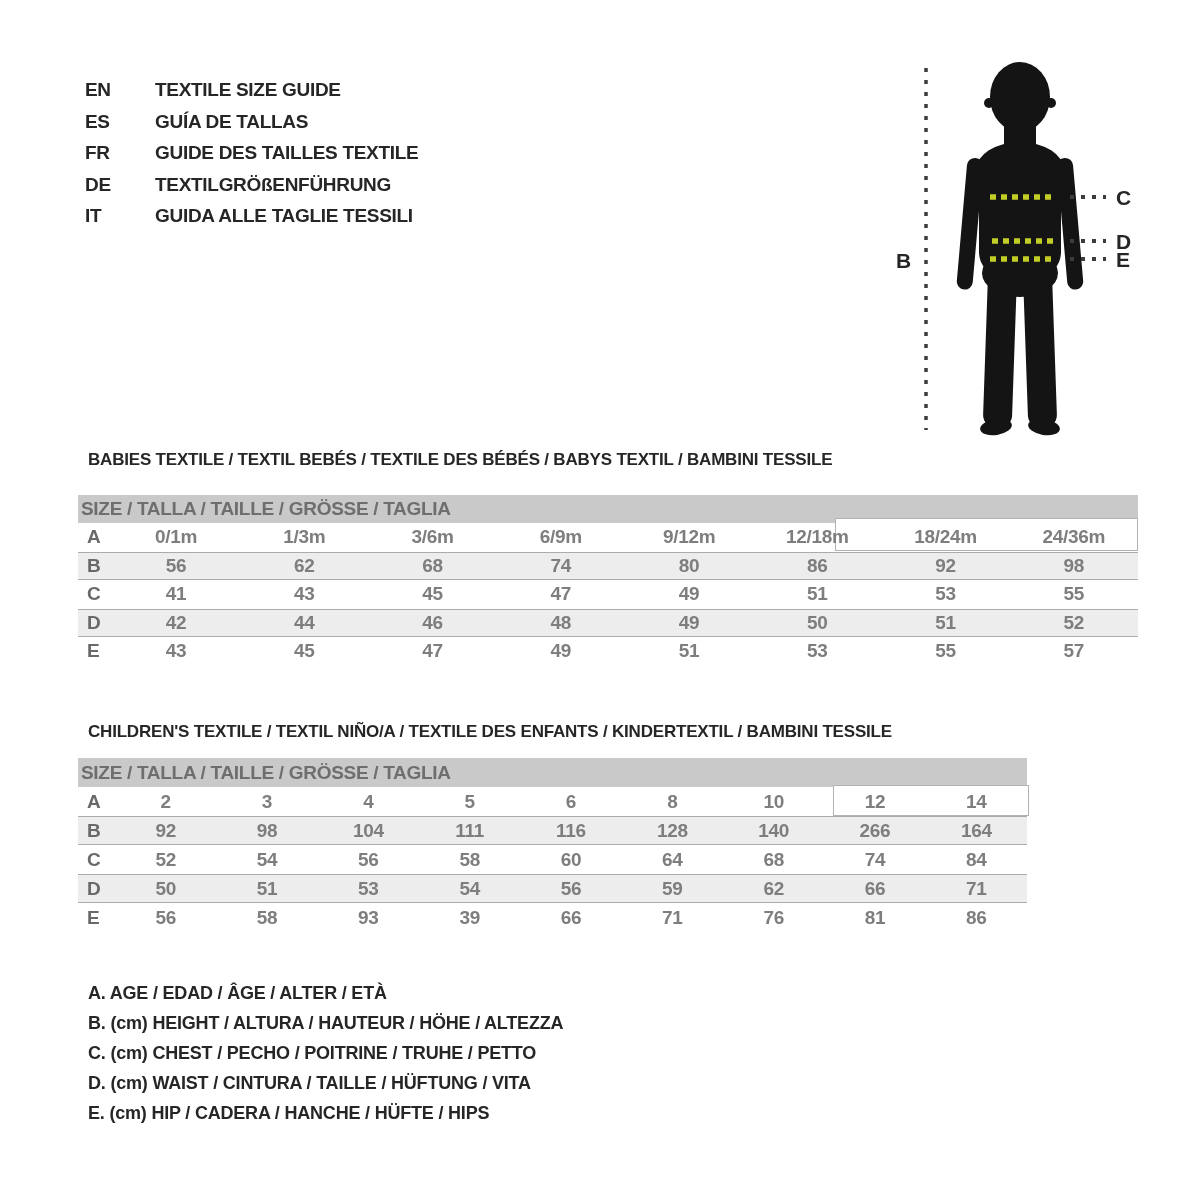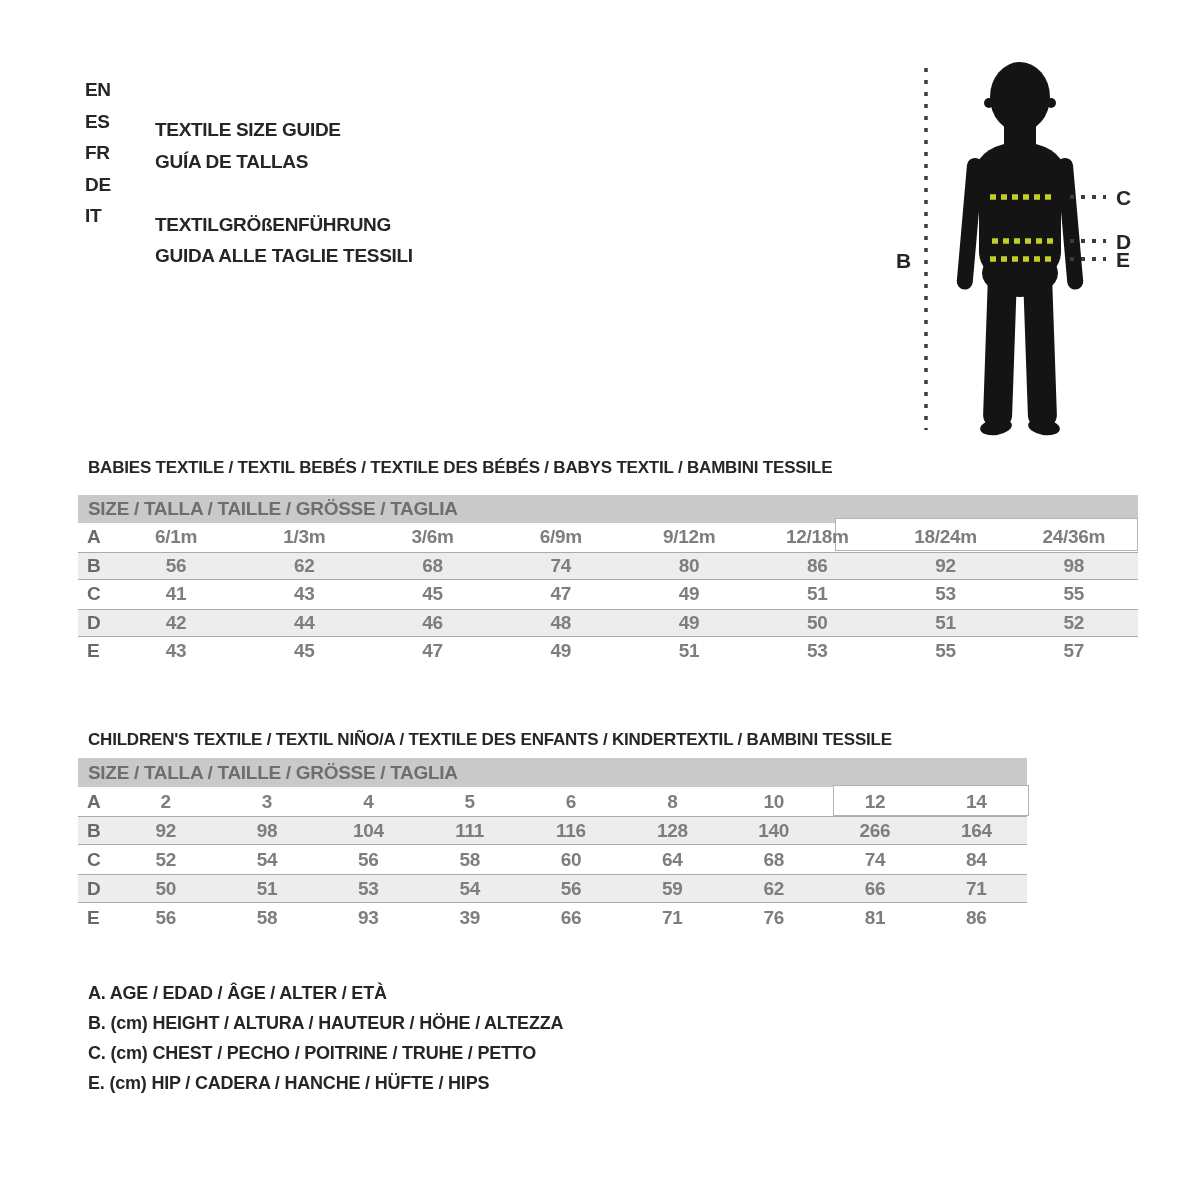--- a/index.html
+++ b/index.html
@@ -3,33 +3,33 @@
 <meta charset="utf-8">
 <style>
   html,body{margin:0;padding:0;background:#fff;}
   body{width:1200px;height:1200px;position:relative;overflow:hidden;
        font-family:"Liberation Sans", sans-serif;color:#262626;}
 
   
   .lang-block{position:absolute;left:85px;top:79px;}
   .lang-row{display:flex;height:31.5px;align-items:flex-start;}
   .lang-code{width:70px;font-size:19px;font-weight:bold;letter-spacing:-0.3px;color:var(--text-dark);}
-  .lang-title{font-size:19px;font-weight:bold;letter-spacing:-0.3px;color:var(--text-dark);margin-top:40px;}
+  .lang-title{font-size:19px;font-weight:bold;letter-spacing:-0.3px;color:var(--text-dark);}
 
   
   .figure-wrap{position:absolute;left:880px;top:40px;width:320px;height:420px;}
 
   
   .section-heading{position:absolute;left:88px;font-size:17px;font-weight:bold;
-       letter-spacing:-0.2px;color:var(--text-dark);white-space:nowrap;margin-top:8px;}
+       letter-spacing:-0.2px;color:var(--text-dark);white-space:nowrap;}
 
   
   .size-table{position:absolute;left:78px;}
   .size-table .bar{position:relative;z-index:0;background:var(--header-bar-bg);
-       display:flex;align-items:center;padding-left:10px;box-sizing:border-box;
+       display:flex;align-items:center;padding-left:3px;box-sizing:border-box;
        font-size:19px;font-weight:bold;letter-spacing:-0.3px;color:#6e6e6e;}
   .size-table .rows{position:relative;z-index:3;}
   .trow{display:grid;grid-template-columns:var(--labelw) repeat(var(--cols),1fr);
        align-items:center;box-sizing:border-box;height:var(--rowh);}
   .trow.striped{background:var(--stripe-bg);
        border-top:1px solid var(--stripe-border);border-bottom:1px solid var(--stripe-border);}
   .tlabel{padding-left:9px;font-size:19px;font-weight:bold;letter-spacing:-0.3px;color:#696969;}
   .tcell{text-align:center;font-size:19px;font-weight:bold;letter-spacing:-0.3px;color:#7e7e7e;}
 
   .babies-table{top:495px;width:1060px;--labelw:34px;--rowh:28.5px;}
@@ -57,20 +57,21 @@
   <div class="lang-row">
     <span class="lang-code">EN</span>
     <span class="lang-title">TEXTILE SIZE GUIDE</span>
   </div>
   <div class="lang-row">
     <span class="lang-code">ES</span>
     <span class="lang-title">GUÍA DE TALLAS</span>
   </div>
   <div class="lang-row">
     <span class="lang-code">FR</span>
+    <span class="lang-title">GUIDE DES TAILLES TEXTILE</span>
   </div>
   <div class="lang-row">
     <span class="lang-code">DE</span>
     <span class="lang-title">TEXTILGRÖßENFÜHRUNG</span>
   </div>
   <div class="lang-row">
     <span class="lang-code">IT</span>
     <span class="lang-title">GUIDA ALLE TAGLIE TESSILI</span>
   </div>
 </section>
@@ -110,21 +111,21 @@
     <text x="236" y="227" class="fig-label">E</text>
   </svg>
 </div>
 
 <div class="section-heading" style="top:450px;">BABIES TEXTILE / TEXTIL BEBÉS / TEXTILE DES BÉBÉS / BABYS TEXTIL  / BAMBINI TESSILE</div>
 <div class="size-table babies-table" style="--cols: 8;">
   <div class="bar">SIZE / TALLA / TAILLE / GRÖSSE / TAGLIA</div>
   <div class="rows">
       <div class="trow">
         <div class="tlabel">A</div>
-        <div class="tcell">6/1m</div>
+        <div class="tcell">0/1m</div>
         <div class="tcell">1/3m</div>
         <div class="tcell">3/6m</div>
         <div class="tcell">6/9m</div>
         <div class="tcell">9/12m</div>
         <div class="tcell">12/18m</div>
         <div class="tcell">18/24m</div>
         <div class="tcell">24/36m</div>
       </div>
       <div class="trow striped">
         <div class="tlabel">B</div>
@@ -239,14 +240,15 @@
         <div class="tcell">86</div>
       </div>
     </div>
 </div>
 <div class="highlight-box hl-children"></div>
 
 <section class="legend-block">
   <div class="legend-line">A. AGE / EDAD / ÂGE / ALTER / ETÀ</div>
   <div class="legend-line">B. (cm) HEIGHT / ALTURA / HAUTEUR / HÖHE / ALTEZZA</div>
   <div class="legend-line">C. (cm) CHEST / PECHO / POITRINE / TRUHE / PETTO</div>
+  <div class="legend-line">D. (cm) WAIST / CINTURA / TAILLE / HÜFTUNG / VITA</div>
   <div class="legend-line">E. (cm) HIP / CADERA / HANCHE / HÜFTE / HIPS</div>
 </section>
 
 </body></html>

